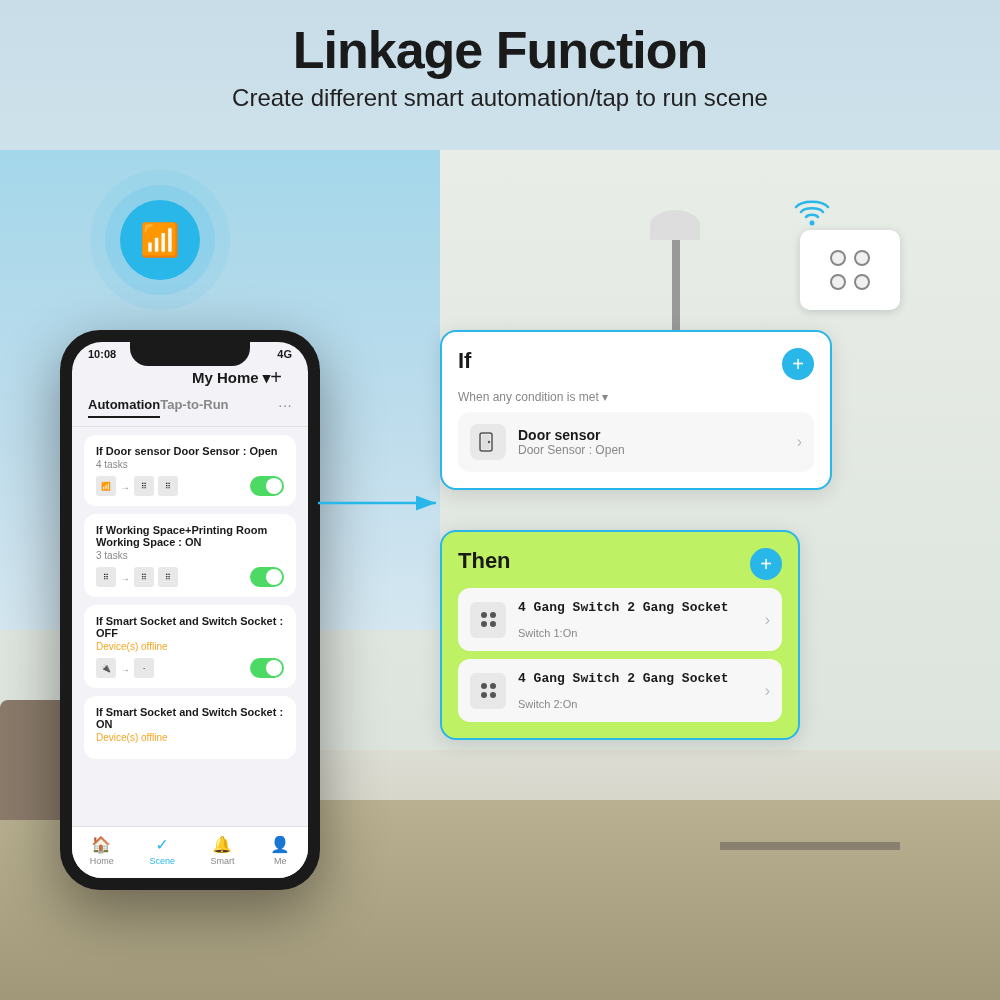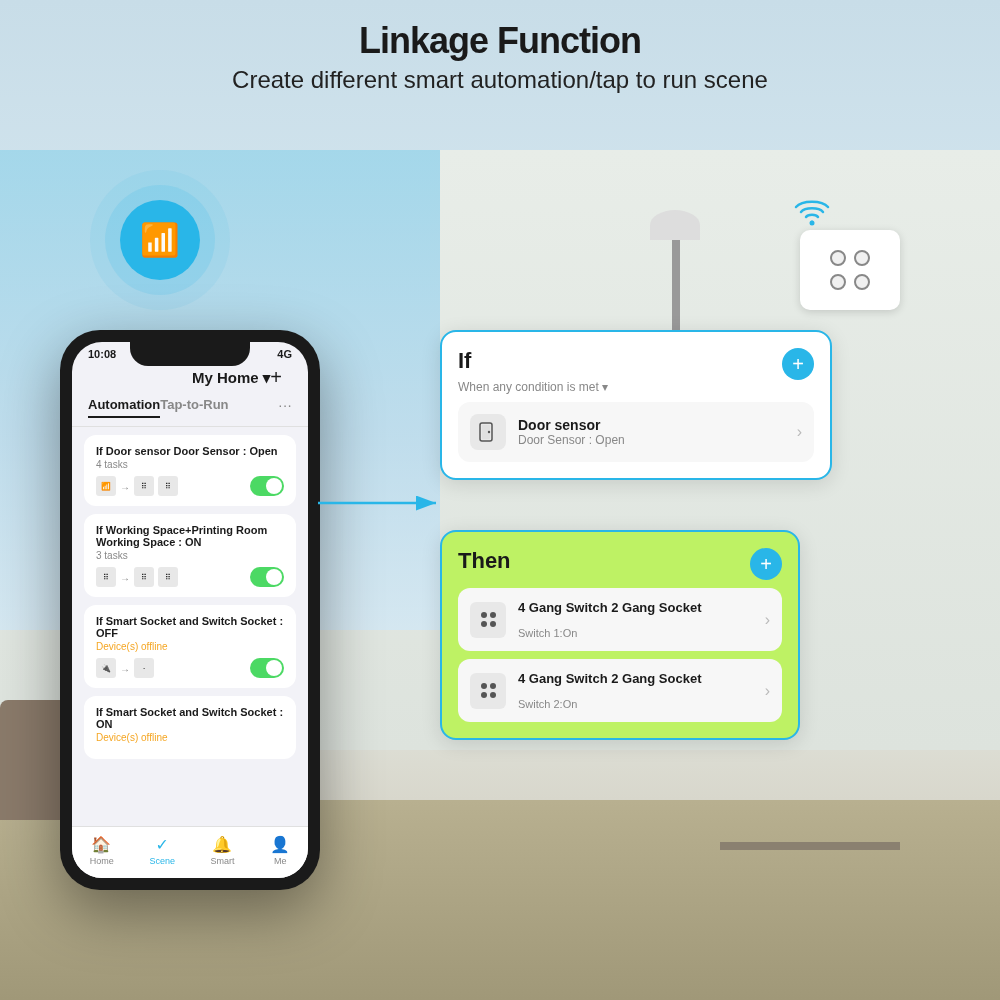--- a/index.html
+++ b/index.html
@@ -58,21 +58,21 @@
     .header-section {
       position: absolute;
       top: 20px;
       left: 0;
       right: 0;
       text-align: center;
       z-index: 10;
     }
 
     .main-title {
-      font-size: 36px;
+      font-size: 52px;
       font-weight: 900;
       color: #1a1a1a;
       letter-spacing: -1px;
     }
 
     .sub-title {
       font-size: 24px;
       font-weight: 400;
       color: #222;
       margin-top: 4px;
@@ -371,21 +371,21 @@
 
     .card-title {
       font-size: 22px;
       font-weight: 700;
       color: #1a1a1a;
     }
 
     .card-subtitle {
       font-size: 12px;
       color: #888;
-      margin-top: 6px;
+      margin-top: 16px;
     }
 
     .add-btn {
       width: 32px;
       height: 32px;
       background: #29b6e8;
       border-radius: 50%;
       display: flex;
       align-items: center;
       justify-content: center;
@@ -487,20 +487,21 @@
     }
 
     .action-text {
       flex: 1;
     }
 
     .action-name {
       font-size: 13px;
       font-weight: 600;
       color: #1a1a1a;
+      font-family: Liberation Mono, monospace;
     }
 
     .action-desc {
       font-size: 11px;
       color: #888;
       margin-top: 12px;
     }
 
     
     .sofa-area {

